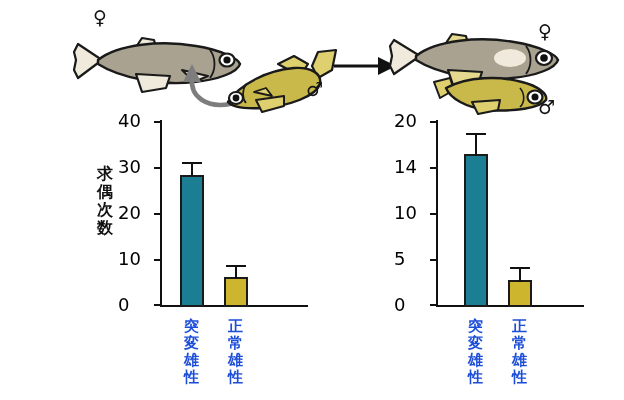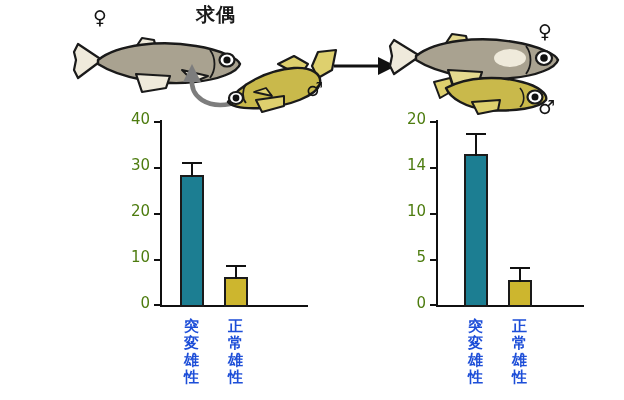--- a/index.html
+++ b/index.html
@@ -21,22 +21,22 @@
   .gender{
     font-size:19px;color:#141414;line-height:1;
     font-family:"DejaVu Sans",sans-serif;
   }
 
   
   .chart{position:absolute;}
   .axis-line{position:absolute;background:#101010;}
   .tick{position:absolute;background:#101010;height:2px;width:6px;}
   .tick-label{
-    position:absolute;font-size:15px;color:#4d7c0f;
-    text-align:right;white-space:nowrap;
+    position:absolute;font-size:18px;color:#000000;
+    text-align:left;white-space:nowrap;
   }
   .bar{position:absolute;border:2px solid #1a1a1a;box-sizing:border-box;}
   .err-stem{position:absolute;background:#111;width:2px;}
   .err-cap{position:absolute;background:#111;height:2px;}
   .cat-label{
     position:absolute;font-size:15px;font-weight:bold;color:#1d4ed8;
     width:17px;line-height:17px;text-align:center;
     word-break:break-all;
   }
   .ylabel{
@@ -46,21 +46,20 @@
 
   
   .fish-svg{position:absolute;overflow:visible;}
   .arrow-svg{position:absolute;overflow:visible;}
 </style>
 </head>
 <body>
 
 <div class="stage">
 
-  <div class="abs panel-title" style="left:196px;top:2px;">求偶</div>
 
 
   <div class="abs gender" style="left:93px;top:8px;">♀</div>
 
   <svg class="fish-svg" style="left:70px;top:26px;" width="180" height="70" viewBox="0 0 180 70">
 
     <path d="M8 18 L32 34 L8 52 L4 44 L6 34 L4 26 Z" fill="#efeadb" stroke="#1a1a1a" stroke-width="2.2" stroke-linejoin="round"></path>
 
     <path d="M60 30 L72 12 L84 14 L88 30 Z" fill="#efeadb" stroke="#1a1a1a" stroke-width="2.2" stroke-linejoin="round"></path>
 
@@ -127,20 +126,21 @@
     <path d="M132 70 C137 76, 137 84, 132 89" fill="none" stroke="#1a1a1a" stroke-width="1.6"></path>
     <ellipse cx="147" cy="79" rx="7.5" ry="6.5" fill="#ffffff" stroke="#1a1a1a" stroke-width="2.2"></ellipse>
     <circle cx="147" cy="79" r="3.5" fill="#111111"></circle>
   </svg>
 
   <div class="abs gender" style="left:538px;top:22px;">♀</div>
   <div class="abs gender" style="left:538px;top:98px;">♂</div>
 
   <div class="chart" style="left:0;top:0;width:330px;height:400px;">
 
+    <div class="ylabel" style="left:96px;top:165px;">求偶次数</div>
 
     <div class="axis-line" style="left:160px;top:120px;width:2px;height:187px;"></div>
     <div class="axis-line" style="left:160px;top:305px;width:148px;height:2px;"></div>
 
     <div class="tick" style="left:154px;top:121px;"></div>
     <div class="tick-label" style="left:118px;top:110px;width:32px;">40</div>
 
     <div class="tick" style="left:154px;top:167px;"></div>
     <div class="tick-label" style="left:118px;top:156px;width:32px;">30</div>
 

